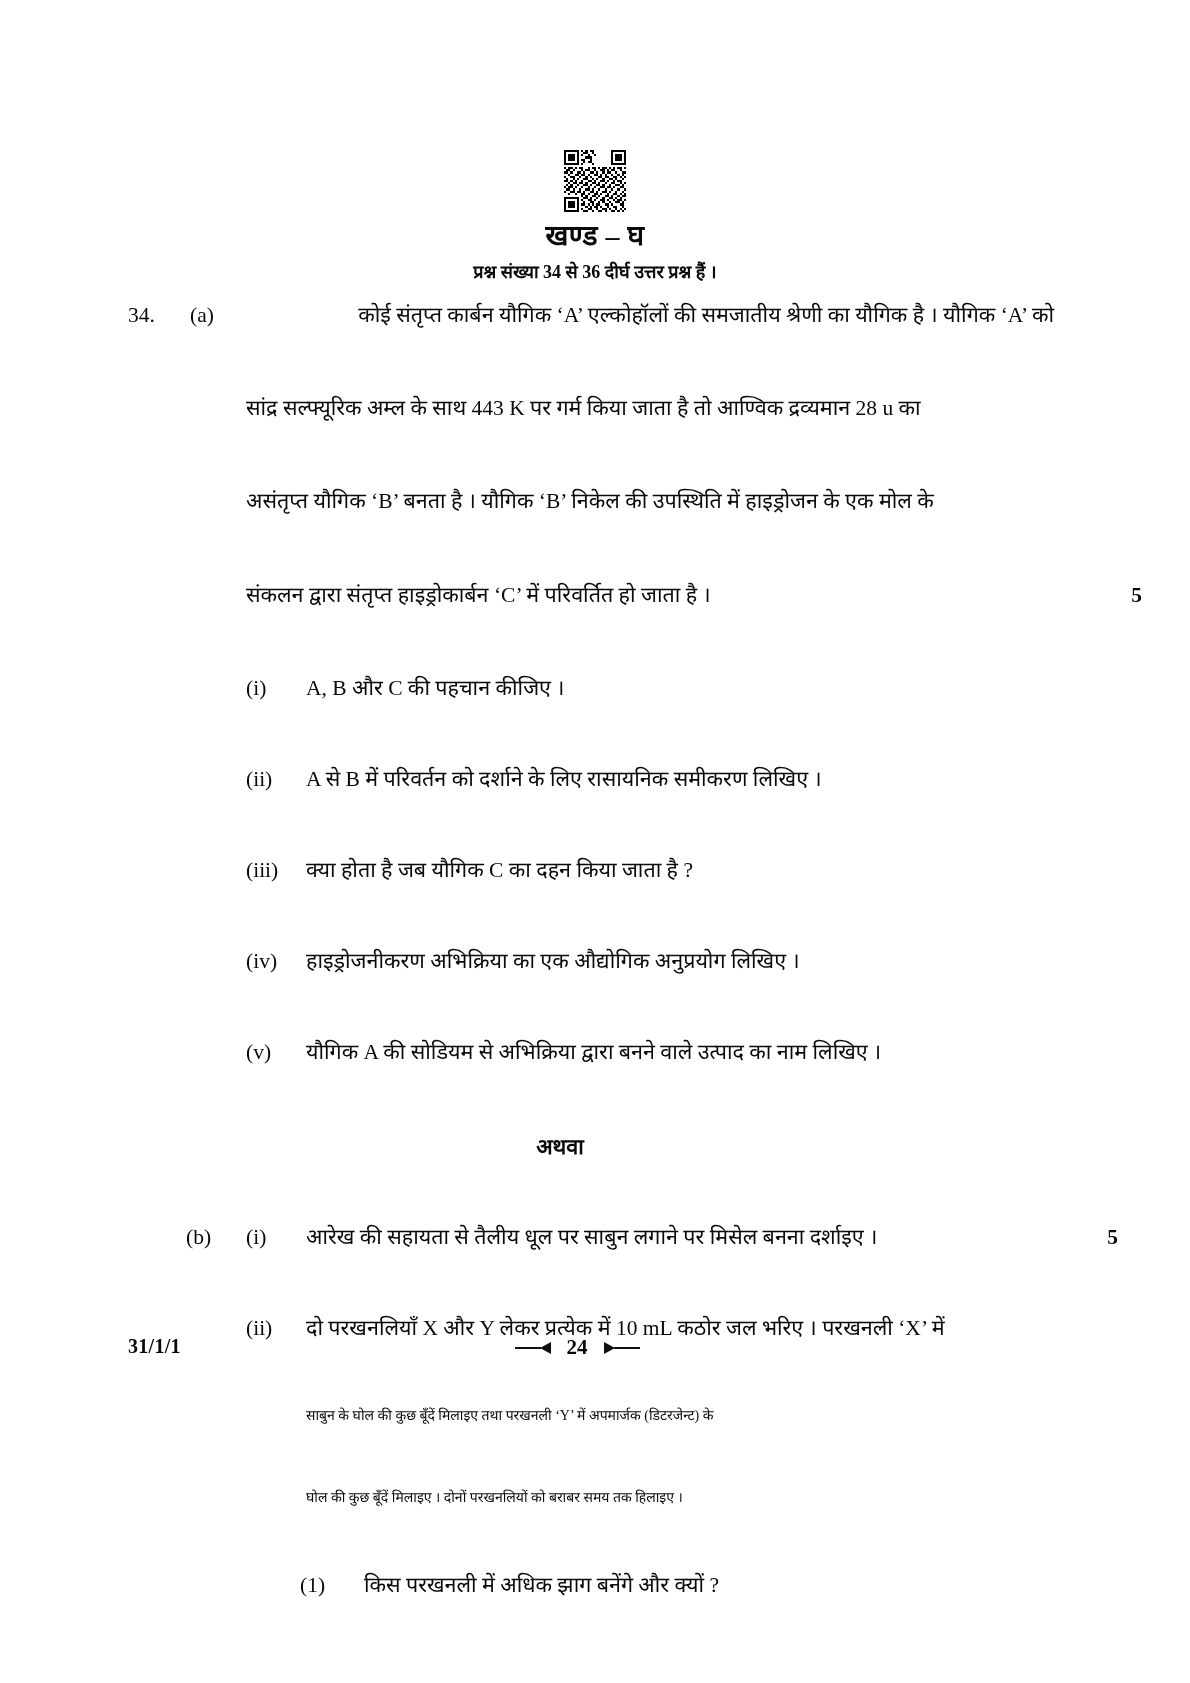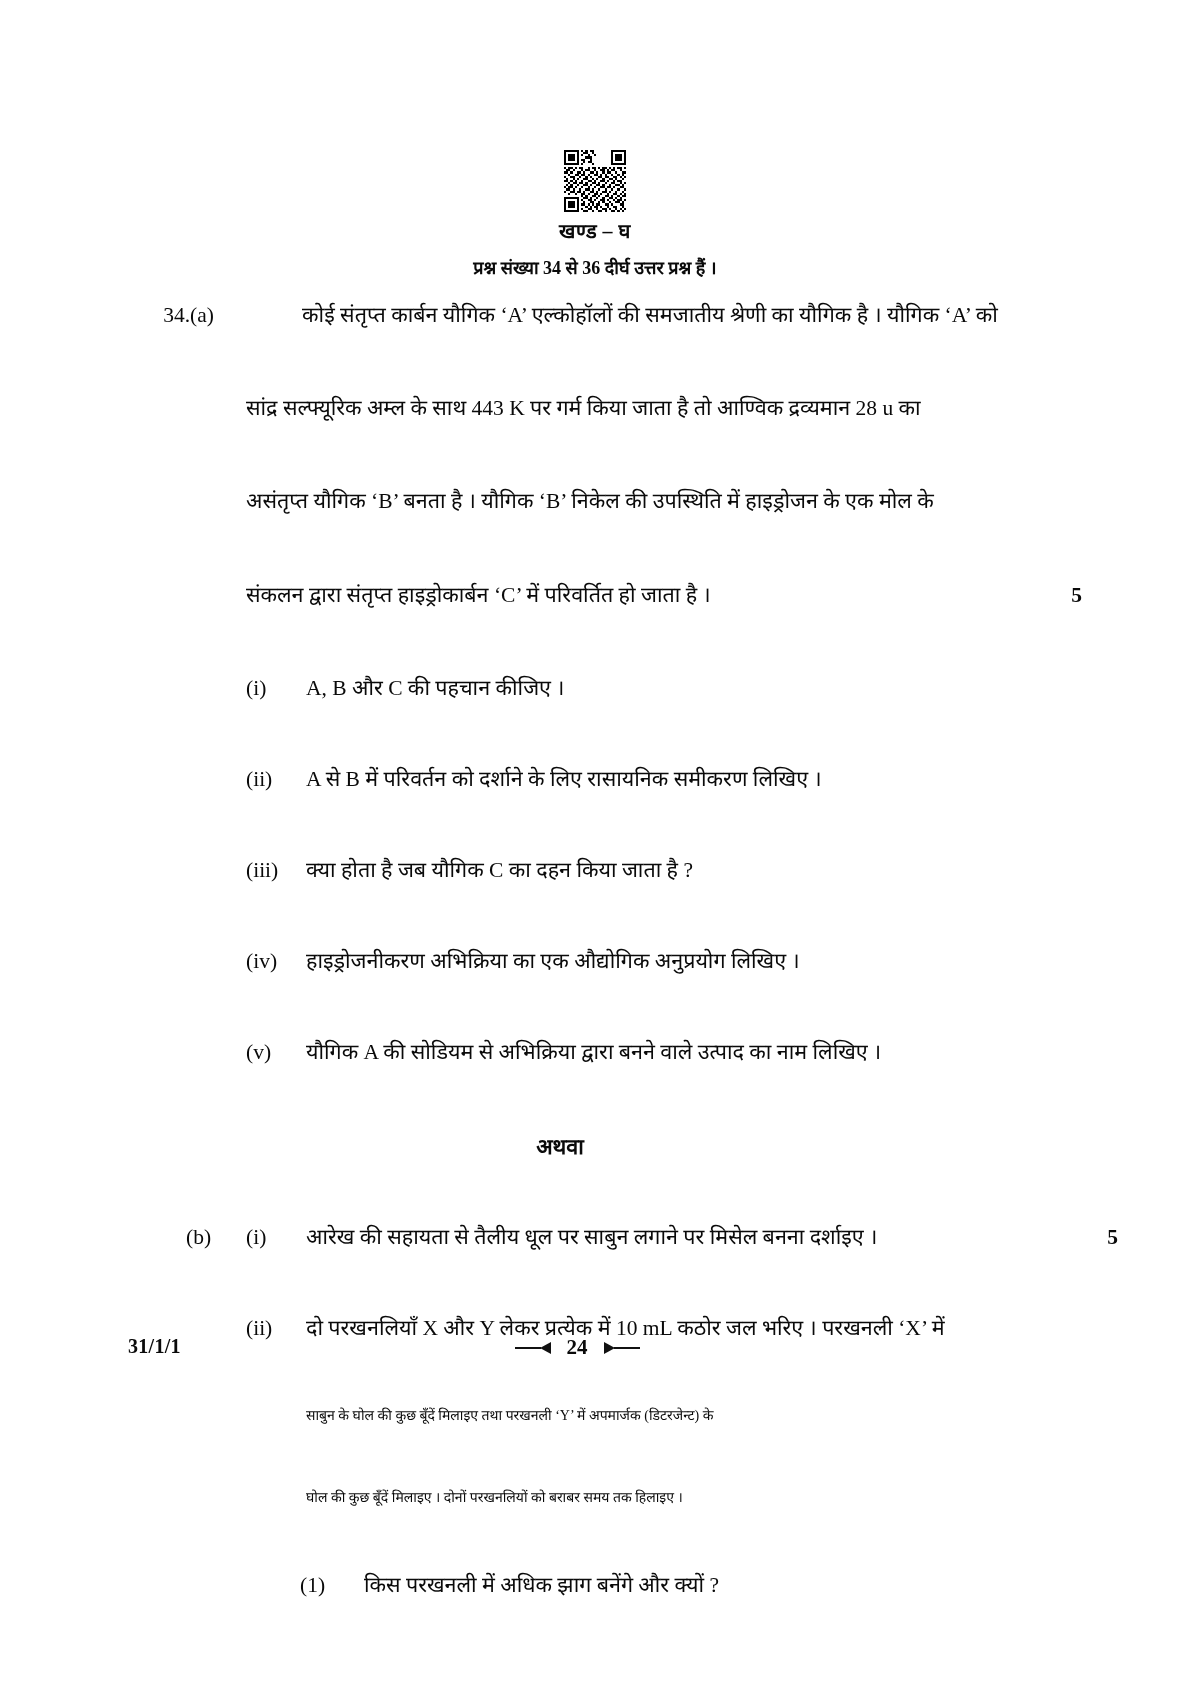--- a/index.html
+++ b/index.html
@@ -33,24 +33,24 @@
   }
 
   .qr {
     width: 62px;
     height: 62px;
     margin: 0 auto 6px auto;
     display: block;
   }
 
   .section-title {
-    font-size: 20px;
+    font-size: 28px;
     font-weight: bold;
     letter-spacing: 0.5px;
-    margin-bottom: 12px;
+    margin-bottom: 6px;
     line-height: 1.3;
   }
 
   .section-instruction {
     font-size: 18px;
     font-weight: bold;
     line-height: 1.35;
   }
 
   
@@ -64,52 +64,52 @@
   .qrow {
     display: flex;
     align-items: flex-start;
     font-size: 21.5px;
     line-height: 1.45;
   }
 
   .qnum {
     width: 62px;
     flex: 0 0 62px;
-    text-align: right;
+    text-align: left;
     padding-left: 128px;
     box-sizing: content-box;
     font-size: 21.5px;
   }
 
   .qlabel {
     width: 56px;
     flex: 0 0 56px;
     text-align: left;
   }
 
   .qtext {
     flex: 1 1 auto;
-    text-align: center;
+    text-align: right;
     padding-right: 14px;
   }
 
   .marks {
     flex: 0 0 60px;
     text-align: right;
     font-weight: bold;
     font-size: 21px;
     padding-right: 62px;
   }
 
   
   .cont-line {
     font-size: 21.5px;
     line-height: 1.45;
     margin-left: 246px;
-    margin-right: 108px;
+    margin-right: 48px;
     display: flex;
     justify-content: space-between;
     align-items: flex-start;
   }
 
   .cont-line .ct {
     flex: 1 1 auto;
   }
 
   .cont-line .cm {

